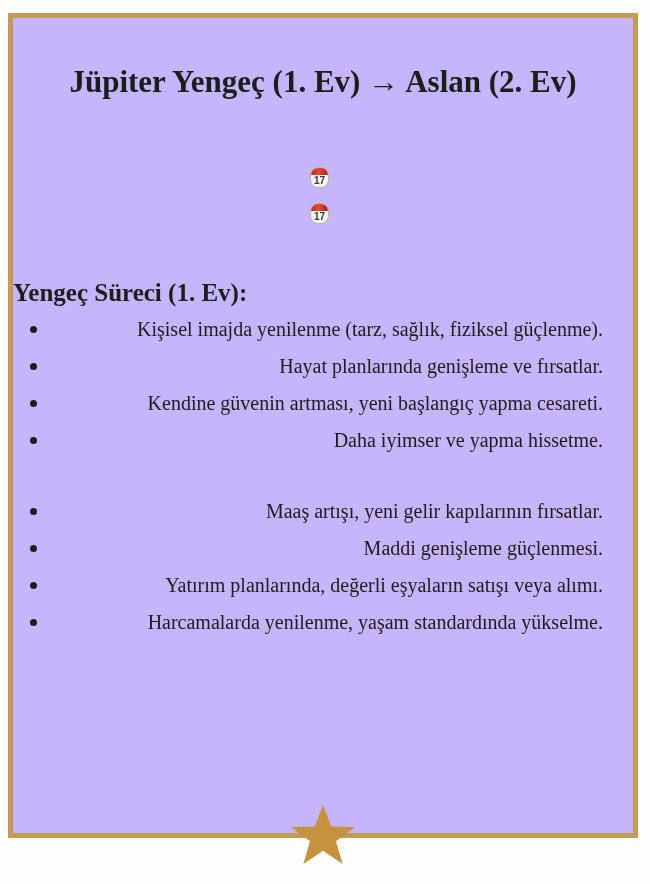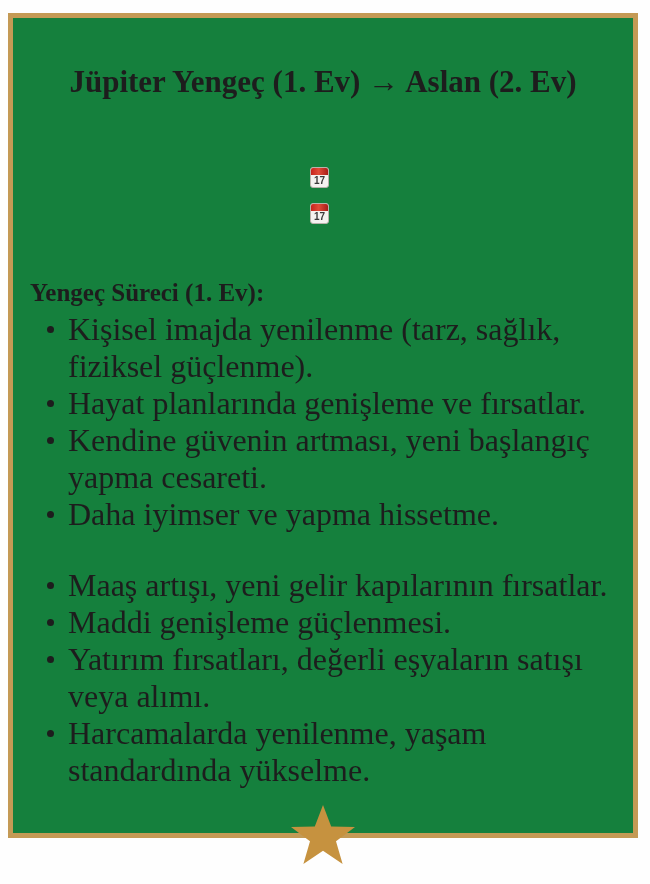--- a/index.html
+++ b/index.html
@@ -16,21 +16,21 @@
     color: #1d1d1d;
     overflow: hidden;
   }
   .frame {
     position: absolute;
     left: 8px;
     top: 13px;
     width: 620px;   
     height: 815px;  
     border: 5px solid #c49a55;
-    background: #15803d;
+    background: #c4b5fd;
   }
   .title {
     margin: 44px 6px 0 6px;
     font-size: 31px;
     font-weight: bold;
     line-height: 40px;
     text-align: center;
     white-space: nowrap;
     letter-spacing: 0;
   }
@@ -46,62 +46,63 @@
   }
   .cal {
     display: inline-block;
     position: relative;
     width: 19px;
     height: 21px;
     margin-right: 7px;
     vertical-align: -2px;
     background: #f4f2f0;
     border: 1px solid #b9b2ab;
-    border-radius: 3px;
+    border-radius: 8px;
     box-sizing: border-box;
     overflow: hidden;
   }
   .cal-top {
     position: absolute;
     top: 0; left: 0; right: 0;
     height: 7px;
     background: linear-gradient(90deg, #c6231d 0%, #e04b38 45%, #a71d18 100%);
   }
   .cal-day {
     position: absolute;
     top: 7px; left: 0; right: 0;
     text-align: center;
     font-family: "Liberation Sans", sans-serif;
     font-size: 10px;
     font-weight: bold;
     line-height: 12px;
     color: #3a3a3a;
   }
   .content {
-    padding: 0 14px 0 17px;
+    padding: 0 14px 0 0;
   }
   .section { margin-top: 0; }
   .section-1 { margin-top: 42px; }
   .section-2 { margin-top: 34px; }
   .section h2 {
     margin: 0;
     font-size: 25px;
     font-weight: bold;
     line-height: 37px;
   }
   .section ul {
     margin: 0;
     padding: 0 0 0 38px;
     list-style: none;
   }
   .section li {
     position: relative;
-    font-size: 32px;
+    font-size: 20px;
     line-height: 37px;
     max-width: 552px;
+    text-align: right;
   }
   .section li::before {
     content: "";
     position: absolute;
     left: -21px;
     top: 15px;
     width: 7px;
     height: 7px;
     border-radius: 50%;
     background: #1d1d1d;
@@ -147,21 +148,21 @@
           <li>Hayat planlarında genişleme ve fırsatlar.</li>
           <li>Kendine güvenin artması, yeni başlangıç yapma cesareti.</li>
           <li>Daha iyimser ve yapma hissetme.</li>
         </ul>
       </div>
 
       <div class="section section-2">
         <ul>
           <li>Maaş artışı, yeni gelir kapılarının fırsatlar.</li>
           <li>Maddi genişleme güçlenmesi.</li>
-          <li>Yatırım fırsatları, değerli eşyaların satışı veya alımı.</li>
+          <li>Yatırım planlarında, değerli eşyaların satışı veya alımı.</li>
           <li>Harcamalarda yenilenme, yaşam standardında yükselme.</li>
         </ul>
       </div>
 
     </div>
 
     <svg class="star" viewBox="0 0 64 64" aria-hidden="true">
       <polygon fill="#c6923f" points="32,1 40.2,22.5 64,23.1 45.0,37.3 51.6,60 32,46.8 12.4,60 19.0,37.3 0,23.1 23.8,22.5"></polygon>
     </svg>
 

